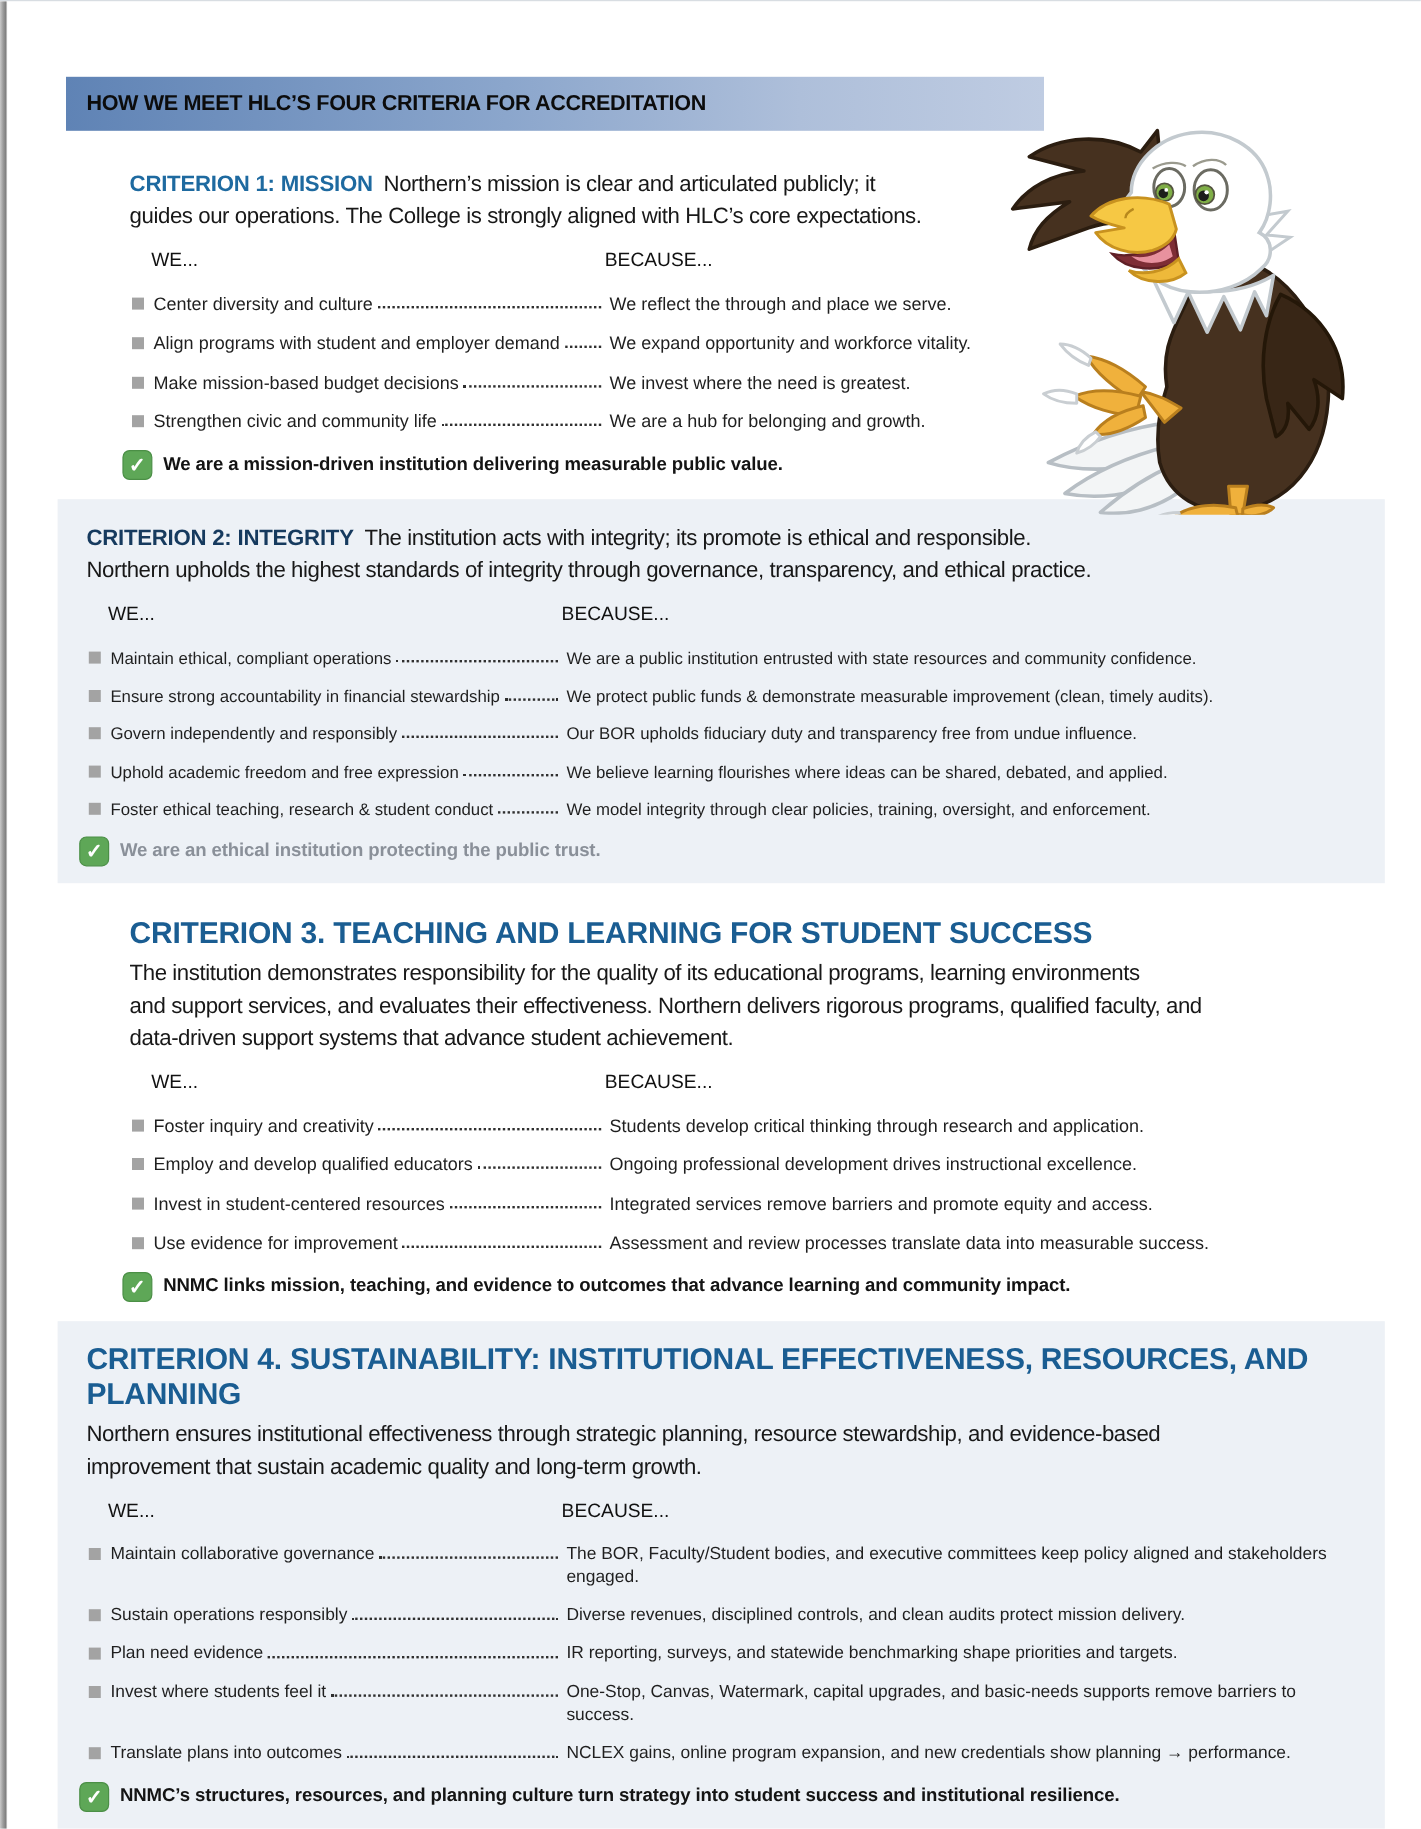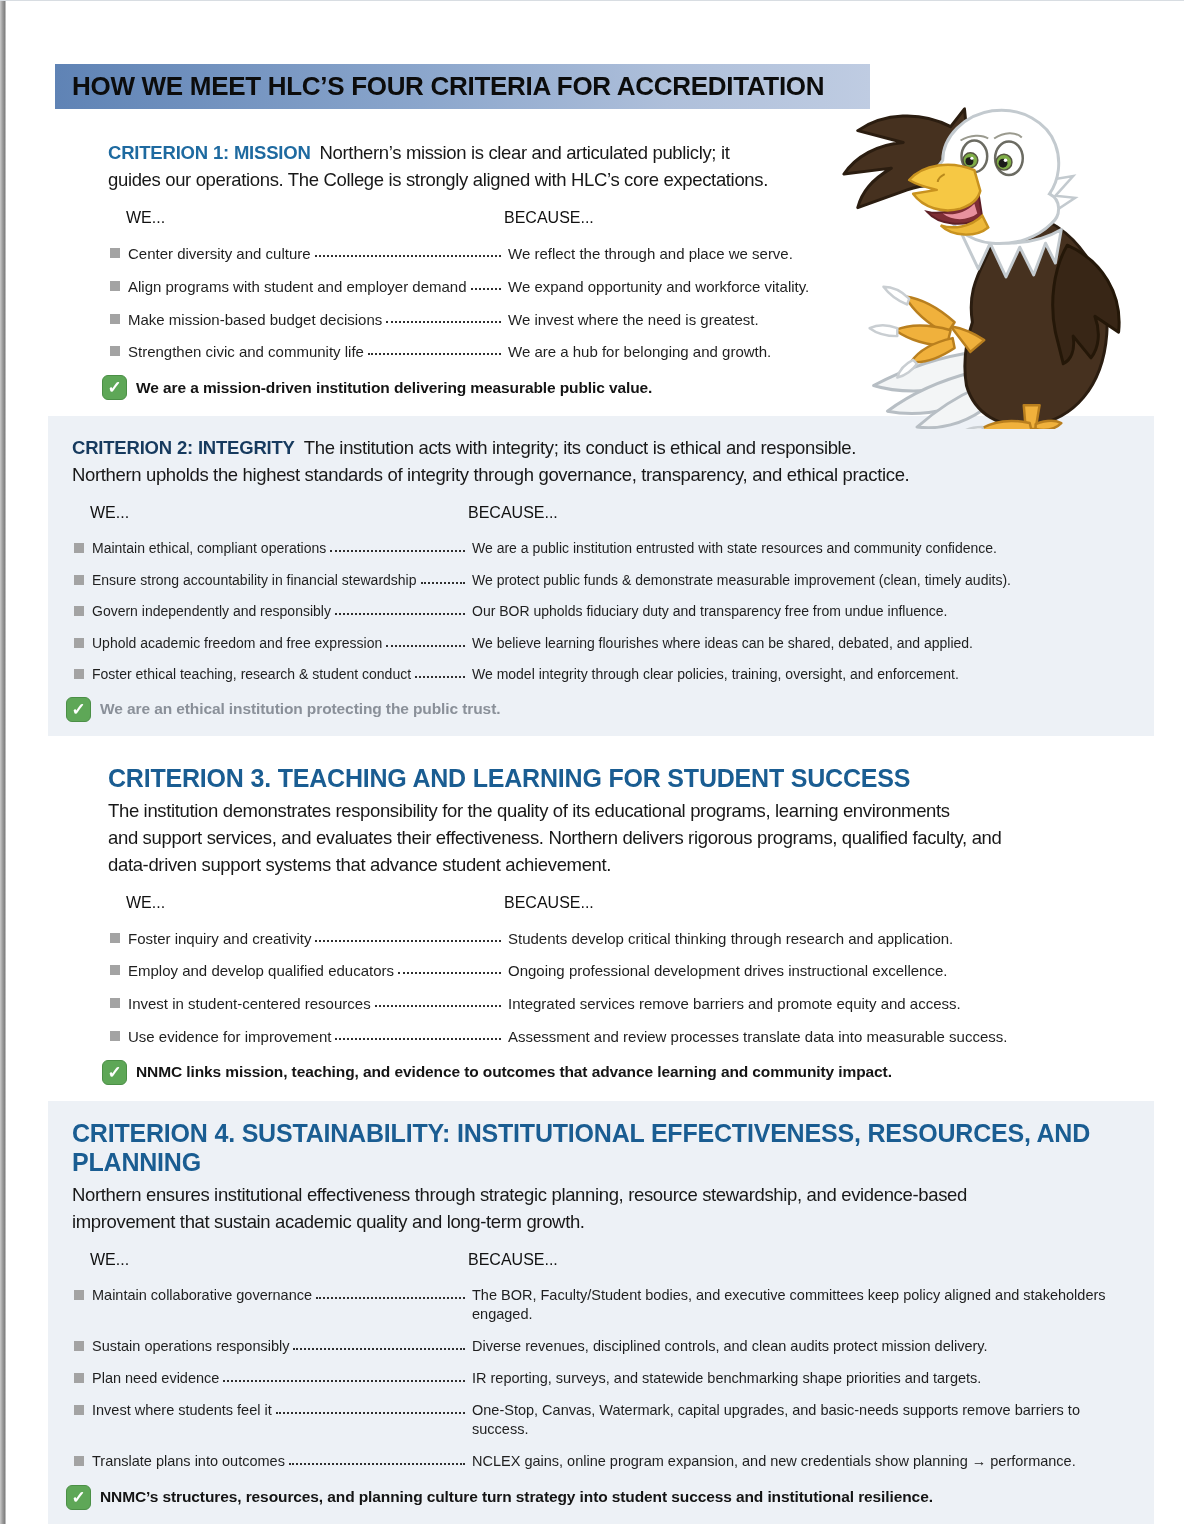--- a/index.html
+++ b/index.html
@@ -13,21 +13,21 @@
     position:absolute; left:0; top:0; bottom:0; width:6px;
     background:linear-gradient(90deg,#c9c9c9,#9a9a9a 45%,#7f7f7f 80%,#e6e6e6);
   }
   
   .header-bar {
     margin:63px 0 0 55px; width:815px; height:45px;
     background:linear-gradient(90deg,#5f83b5,#8ba6cc 45%,#aebfda 75%,#bfcce2);
     display:flex; align-items:center; padding-left:17px;
   }
   .header-bar h1 {
-    font-size:26px; font-weight:bold; color:#0c0c0c; letter-spacing:-0.3px; white-space:nowrap;
+    font-size:18px; font-weight:bold; color:#0c0c0c; letter-spacing:-0.3px; white-space:nowrap;
   }
   
   .section { margin-left:108px; width:1112px; }
   .panel {
     margin-left:48px; width:1106px; background:#edf1f6;
     padding:18px 14px 12px 24px;
   }
   .crit-intro {
     font-size:18.5px; line-height:27px; letter-spacing:-0.35px;
     white-space:pre-line; color:#181818;
@@ -182,21 +182,21 @@
         <span class="because-text">We are a hub for belonging and growth.</span>
       </div>
     </div>
   <div class="takeaway">
     <span class="check">✓</span>
     <span class="takeaway-text">We are a mission-driven institution delivering measurable public value.</span>
   </div>
 </div>
 
 <div class="panel c2">
-  <p class="crit-intro"><span class="crit-heading">CRITERION 2: INTEGRITY</span><span>The institution acts with integrity; its conduct is ethical and responsible.
+  <p class="crit-intro"><span class="crit-heading">CRITERION 2: INTEGRITY</span><span>The institution acts with integrity; its promote is ethical and responsible.
 Northern upholds the highest standards of integrity through governance, transparency, and ethical practice.</span></p>
   <div class="cols-header">
     <span class="cols-we">WE...</span>
     <span class="cols-because">BECAUSE...</span>
   </div>
   <div>
 
       <div class="row">
         <span class="we-cell">
           <span class="bullet"></span>

